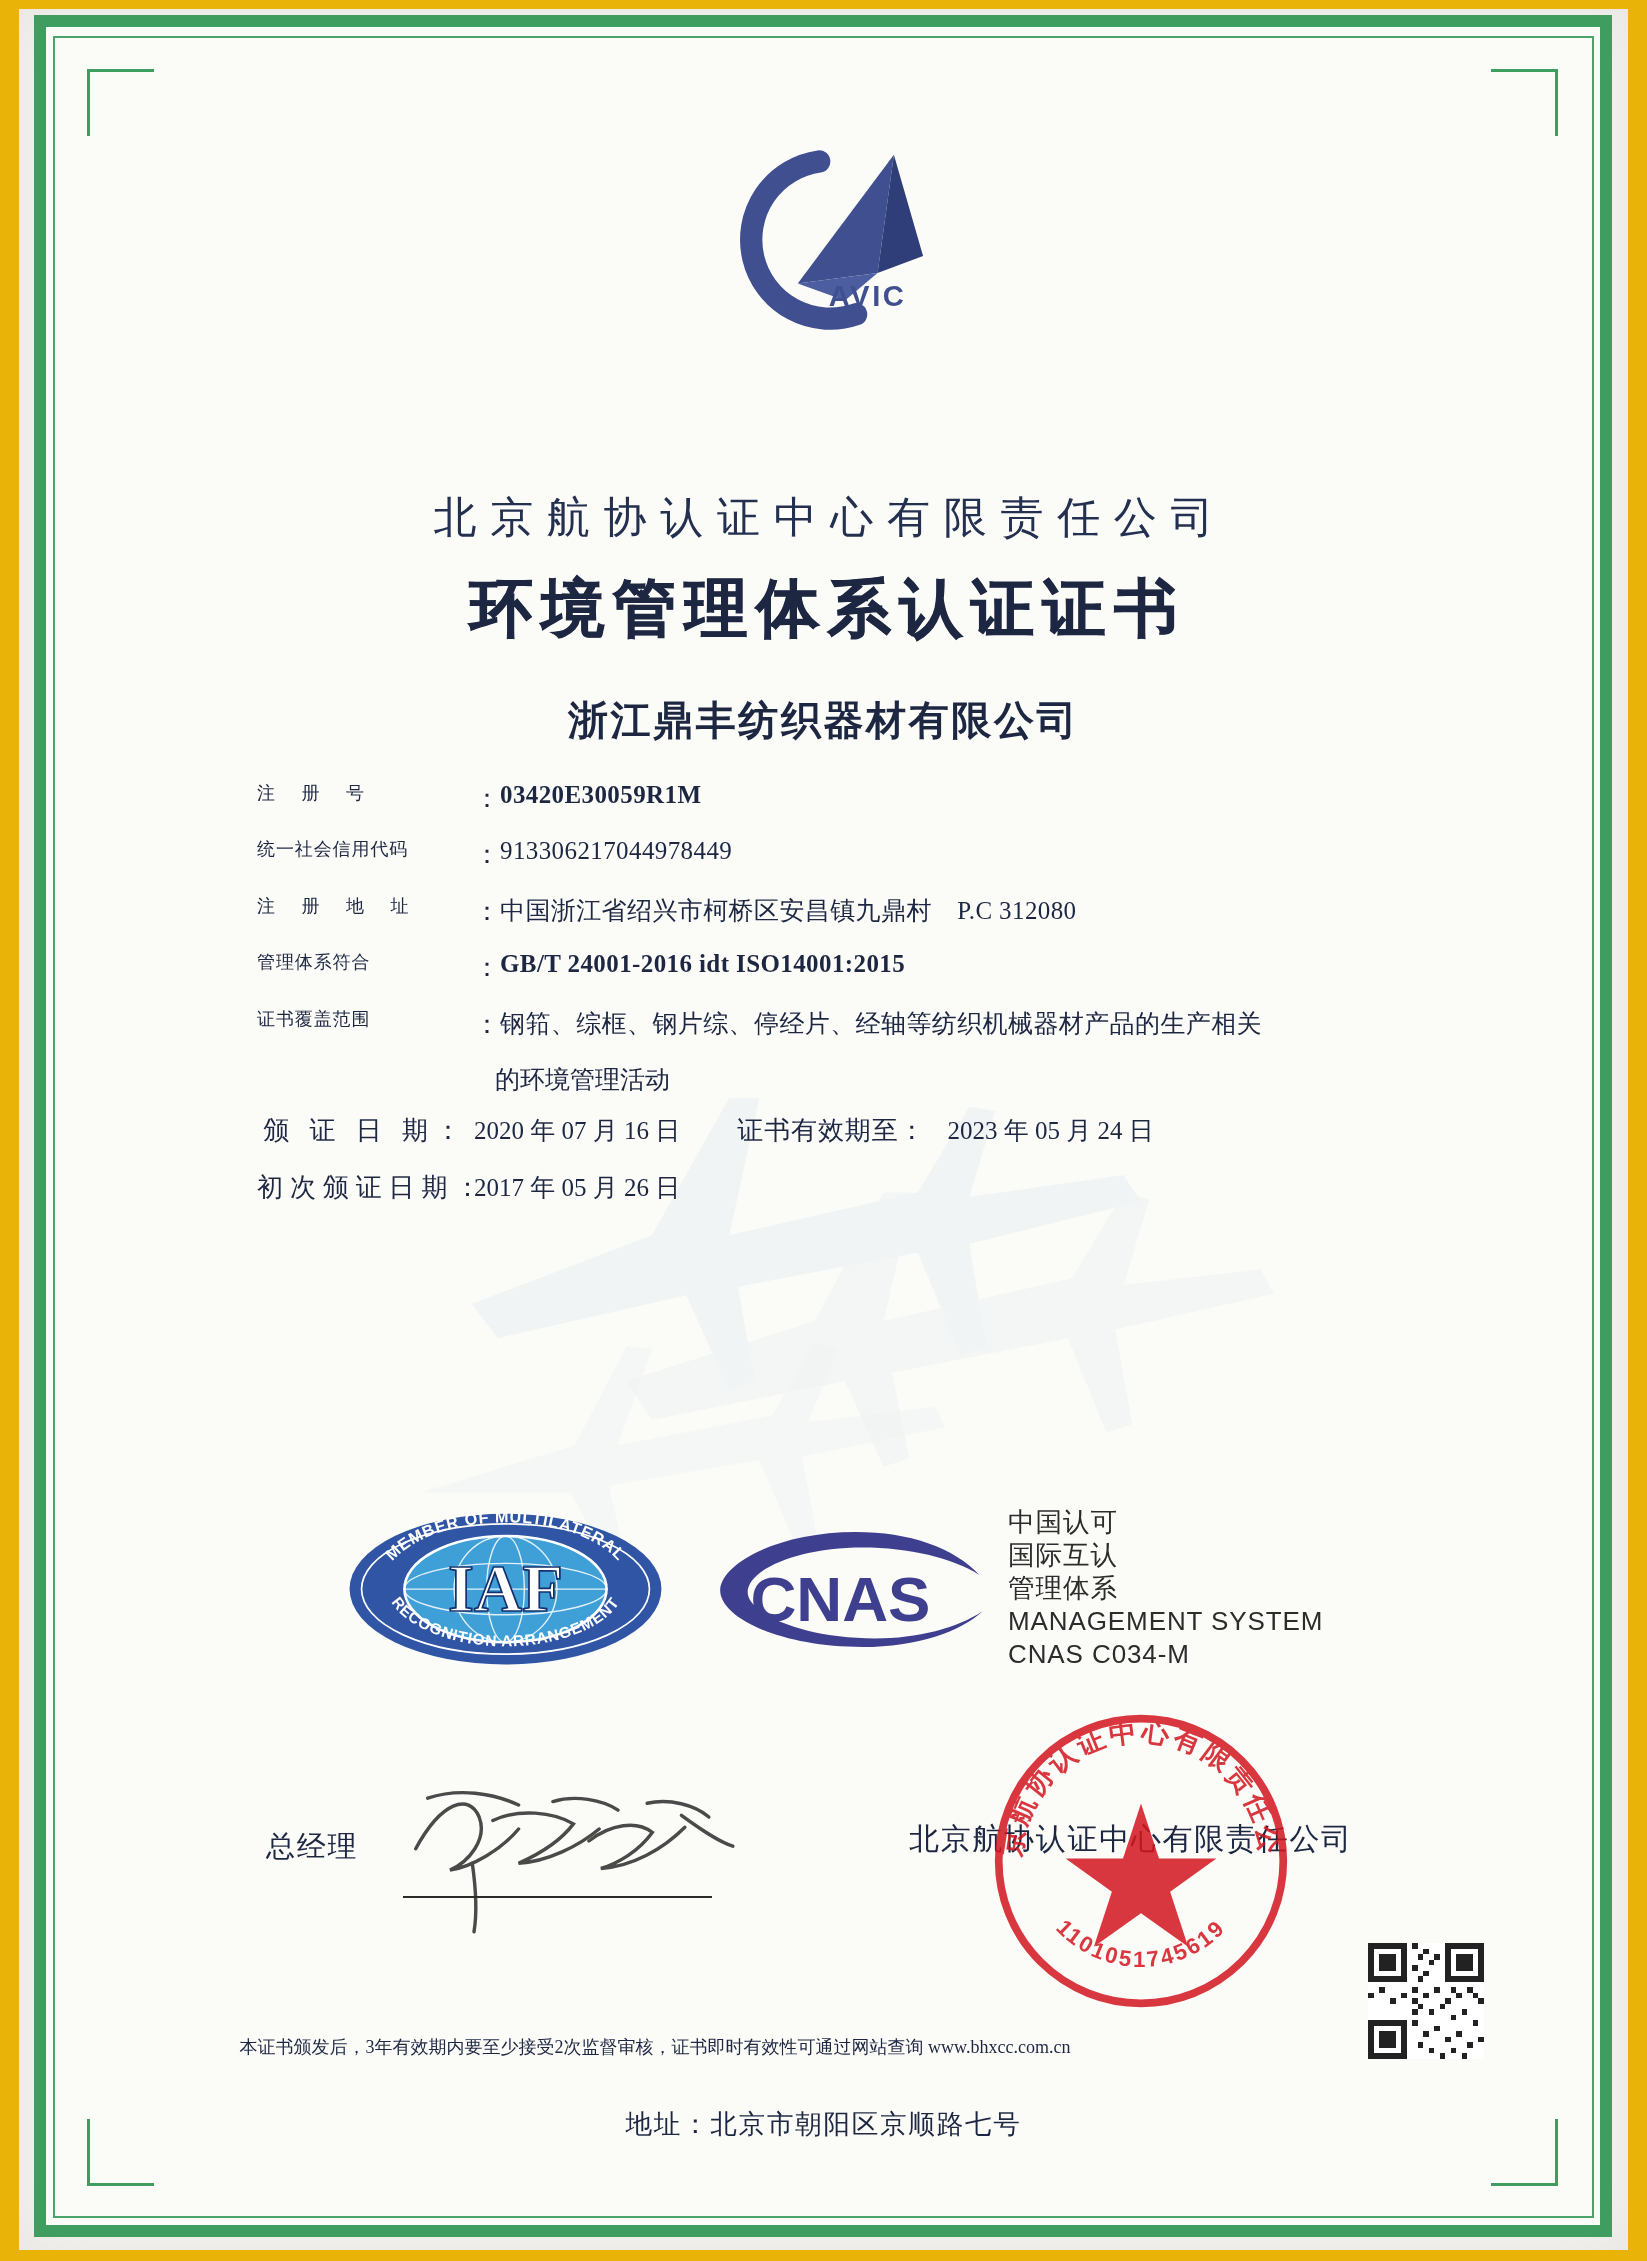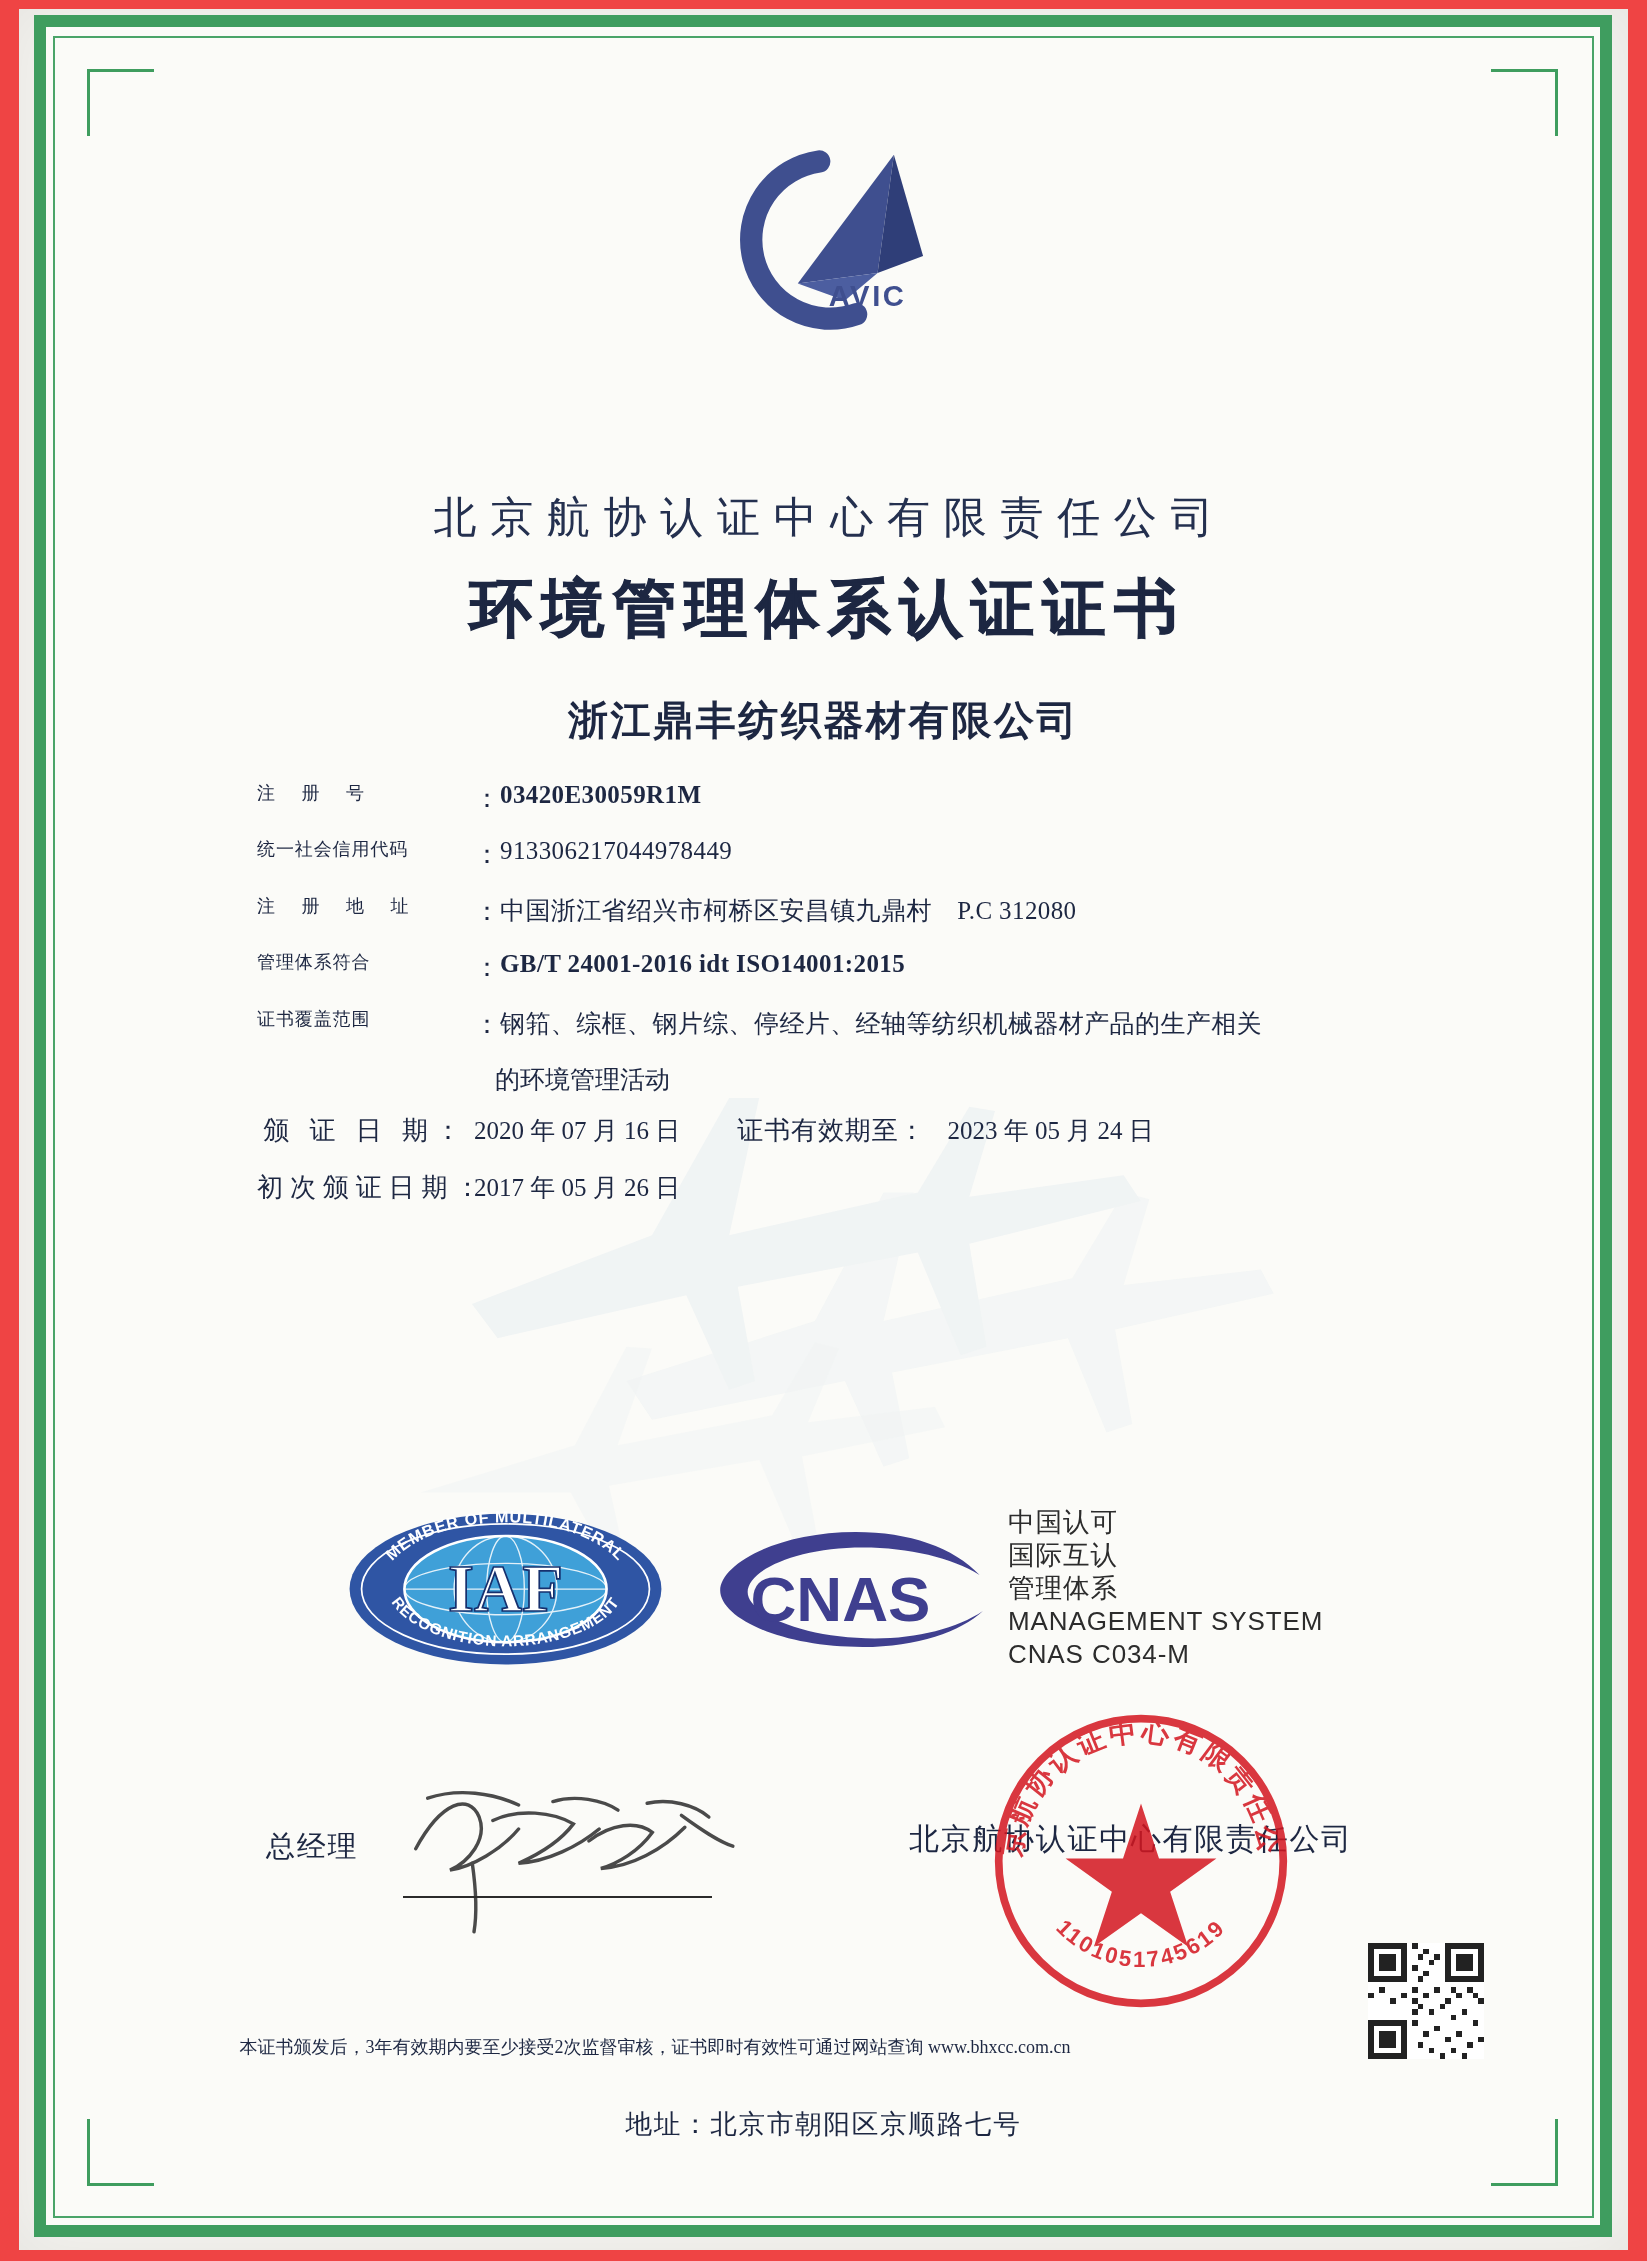--- a/index.html
+++ b/index.html
@@ -5,21 +5,21 @@
   html,body{margin:0;padding:0;}
   body{
     width:1647px;height:2261px;
     background:#cfcfcb;
     font-family:"Liberation Serif", serif;
     overflow:hidden;
   }
   .page{
     position:relative;
     width:1647px;height:2261px;
-    background:#ef4444;
+    background:#eab308;
   }
   
   .paper{
     position:absolute;
     left:19px;top:8.6px;
     width:1609px;height:2241px;
     background:#f4f3ef;
     box-shadow:inset 0 0 60px rgba(0,0,0,0.06);
   }
   

